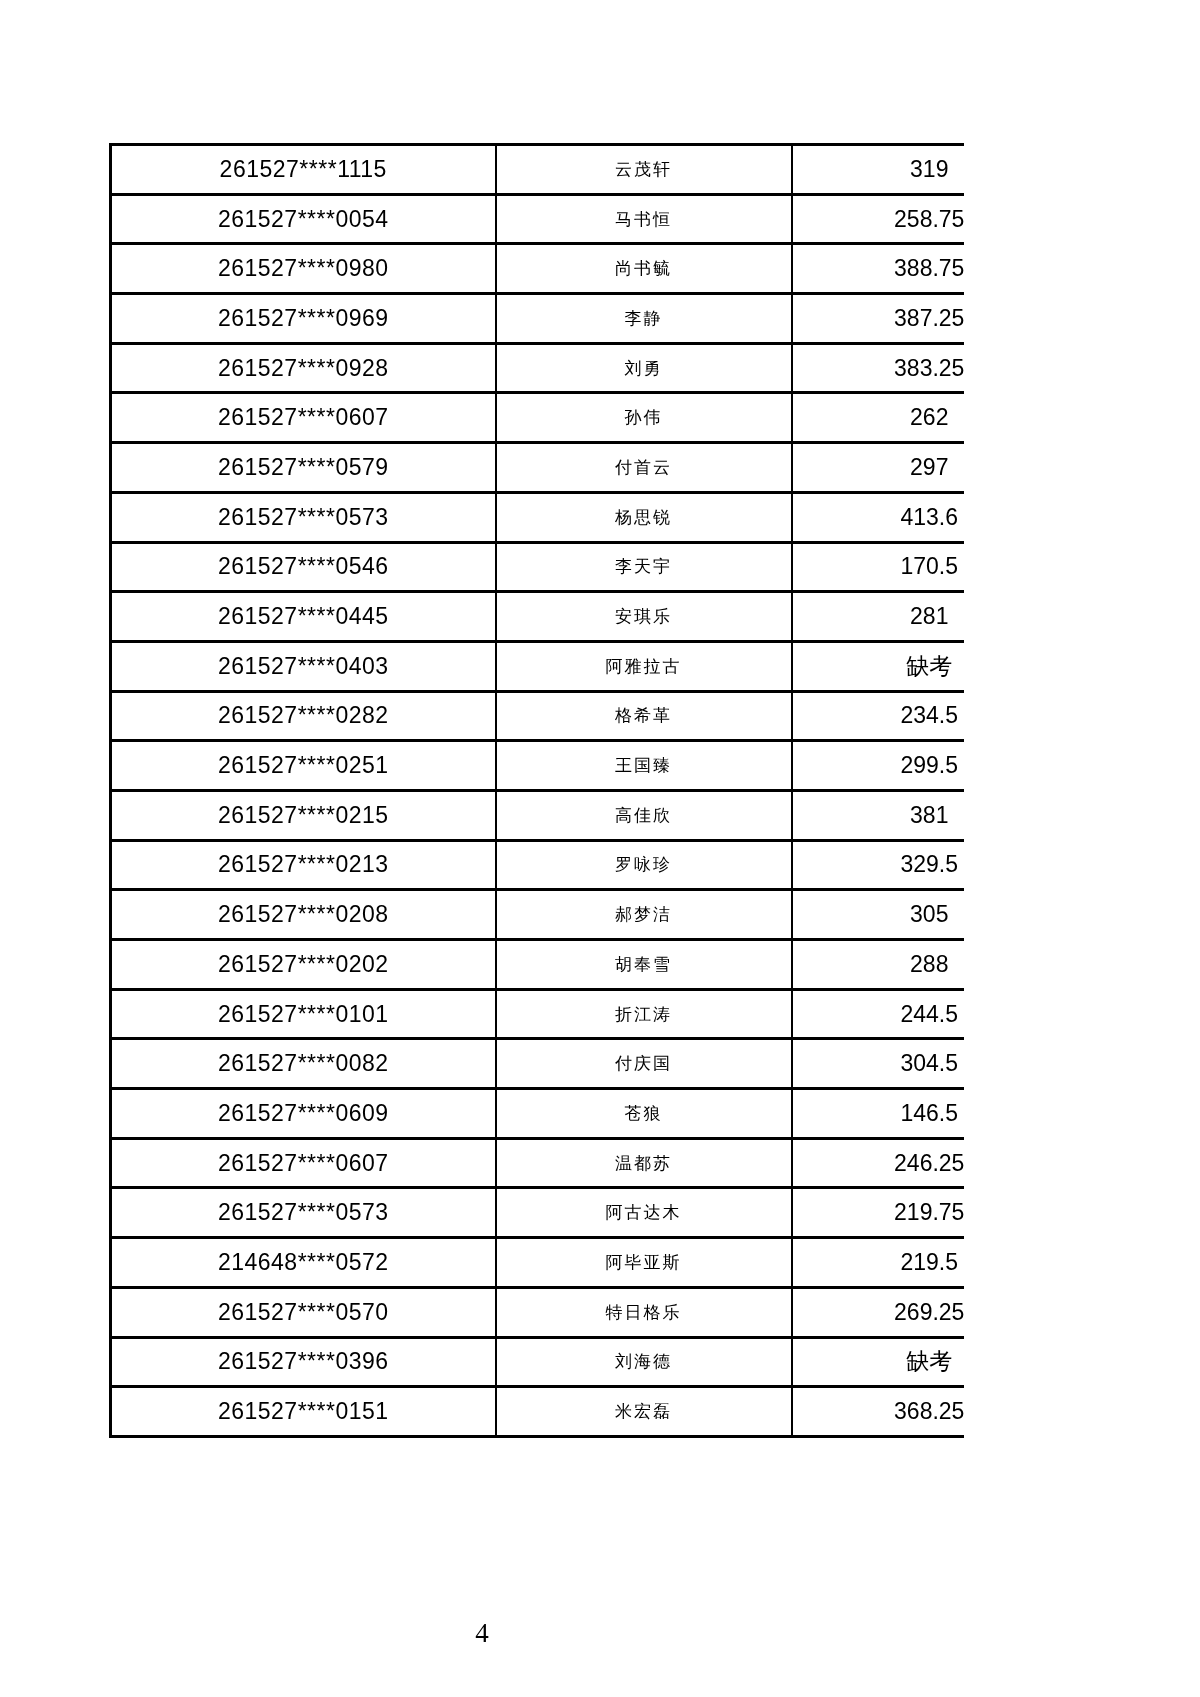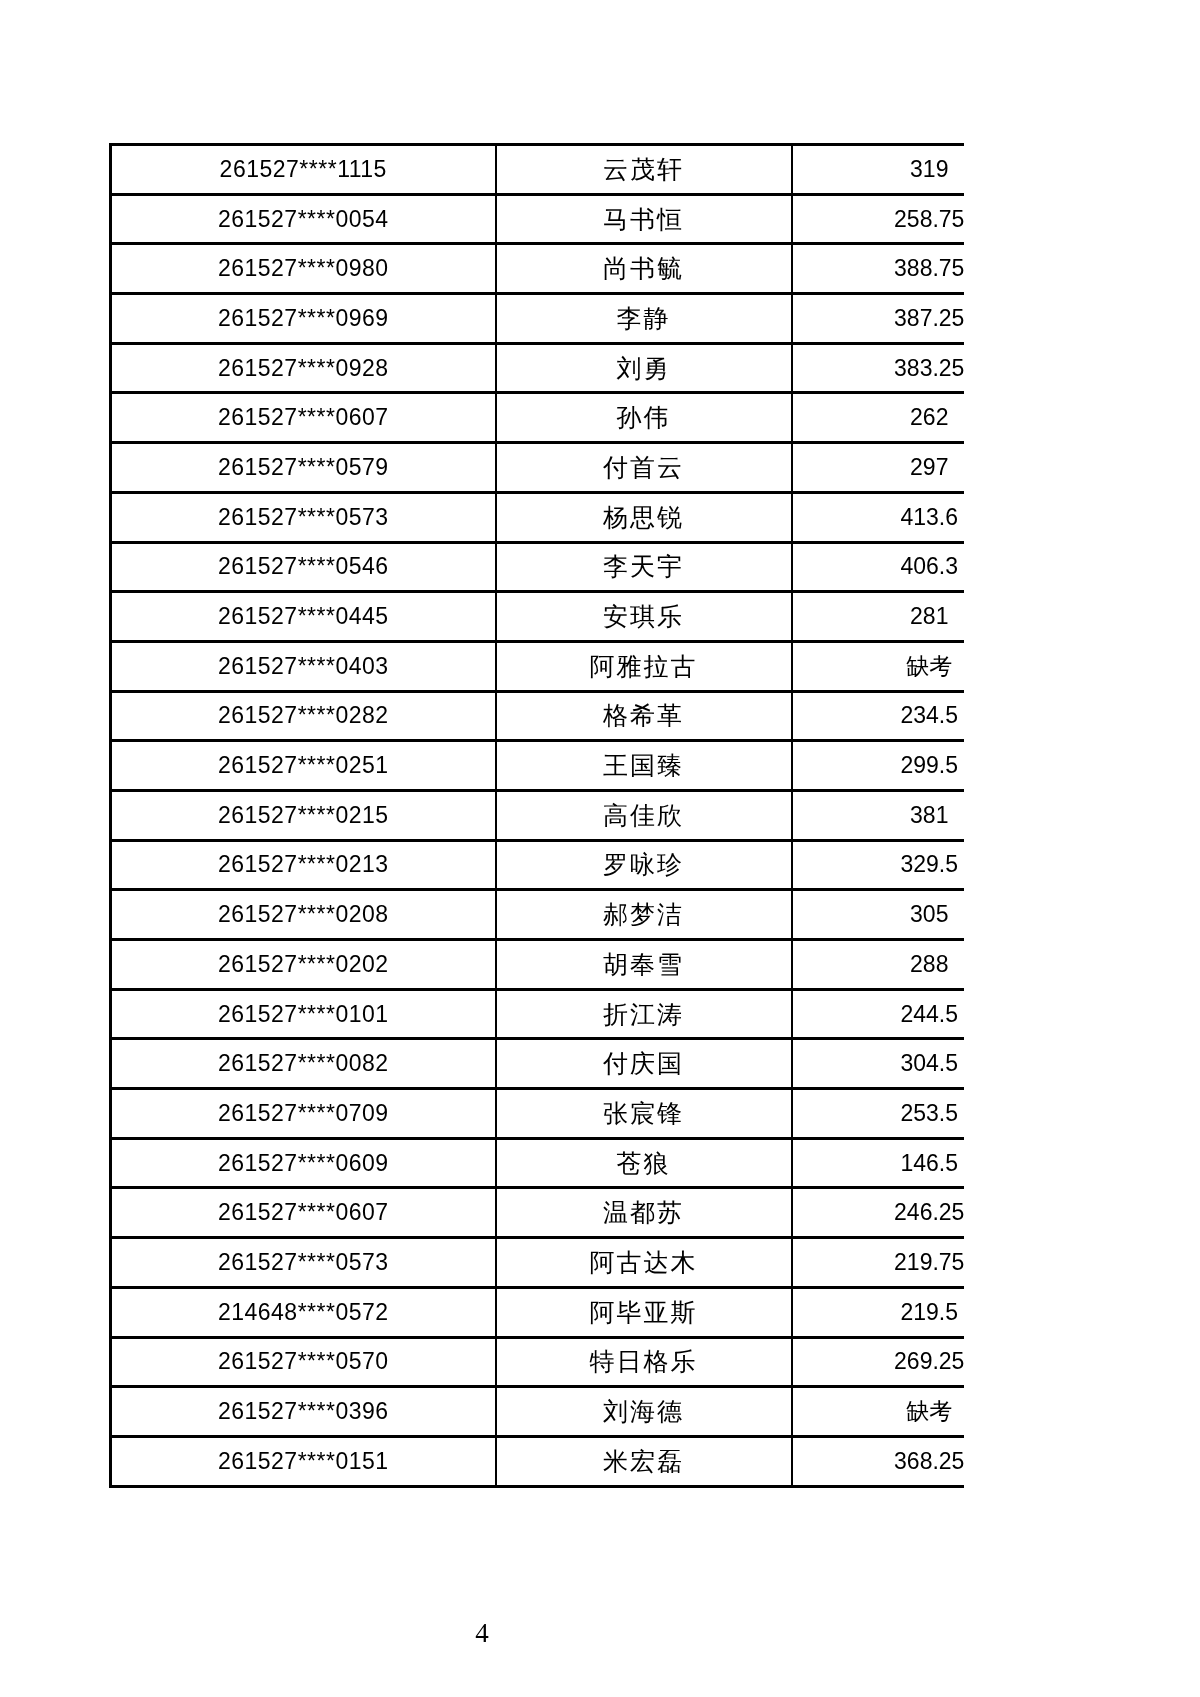--- a/index.html
+++ b/index.html
@@ -40,21 +40,21 @@
     overflow: hidden;
     white-space: nowrap;
   }
   td.cell-id {
     font-family: "Liberation Sans", sans-serif;
     font-size: 23px;
     letter-spacing: 0.5px;
   }
   td.cell-name {
     font-family: "Liberation Serif", "DejaVu Serif", serif;
-    font-size: 25px;
+    font-size: 17px;
     letter-spacing: 2px;
   }
   td.cell-score {
     font-family: "Liberation Sans", sans-serif;
     font-size: 23px;
   }
   .page-footer {
     position: absolute;
     left: 0;
     top: 1618px;
@@ -122,21 +122,21 @@
 
     <tr>
       <td class="cell-id">261527****0573</td>
       <td class="cell-name">杨思锐</td>
       <td class="cell-score">413.6</td>
     </tr>
 
     <tr>
       <td class="cell-id">261527****0546</td>
       <td class="cell-name">李天宇</td>
-      <td class="cell-score">406.3</td>
+      <td class="cell-score">170.5</td>
     </tr>
 
     <tr>
       <td class="cell-id">261527****0445</td>
       <td class="cell-name">安琪乐</td>
       <td class="cell-score">281</td>
     </tr>
 
     <tr>
       <td class="cell-id">261527****0403</td>
@@ -185,25 +185,20 @@
       <td class="cell-name">折江涛</td>
       <td class="cell-score">244.5</td>
     </tr>
 
     <tr>
       <td class="cell-id">261527****0082</td>
       <td class="cell-name">付庆国</td>
       <td class="cell-score">304.5</td>
     </tr>
 
-    <tr>
-      <td class="cell-id">261527****0709</td>
-      <td class="cell-name">张宸锋</td>
-      <td class="cell-score">253.5</td>
-    </tr>
 
     <tr>
       <td class="cell-id">261527****0609</td>
       <td class="cell-name">苍狼</td>
       <td class="cell-score">146.5</td>
     </tr>
 
     <tr>
       <td class="cell-id">261527****0607</td>
       <td class="cell-name">温都苏</td>

